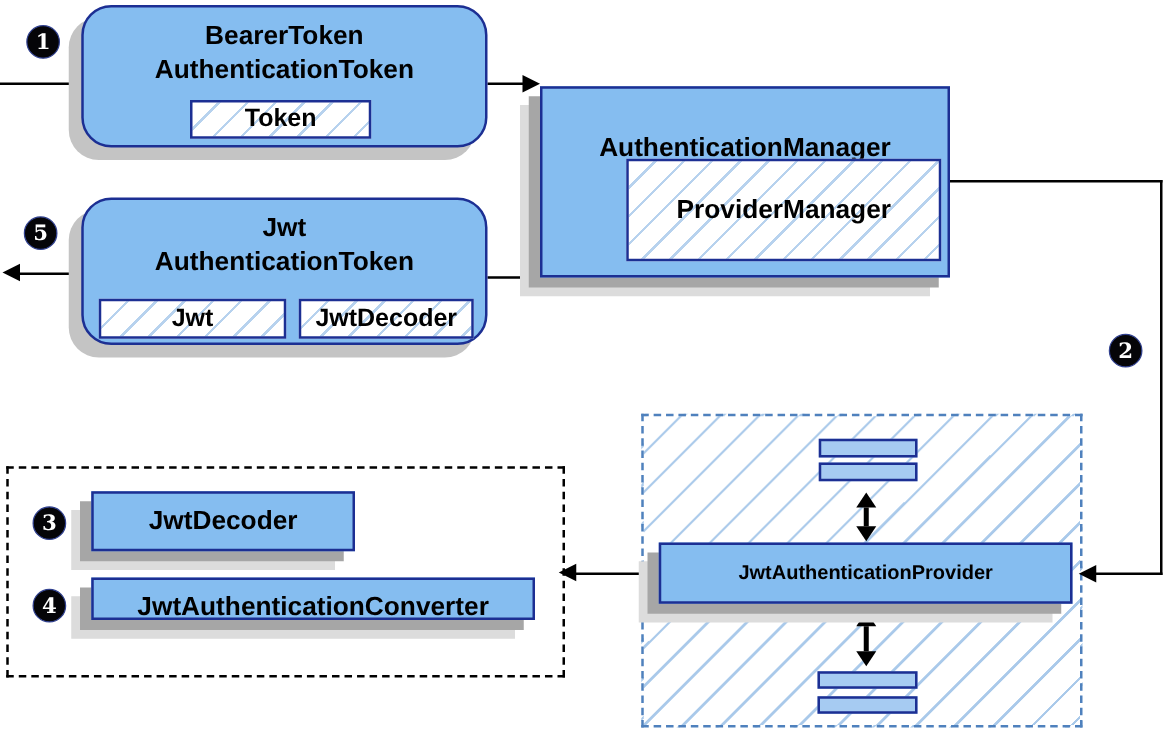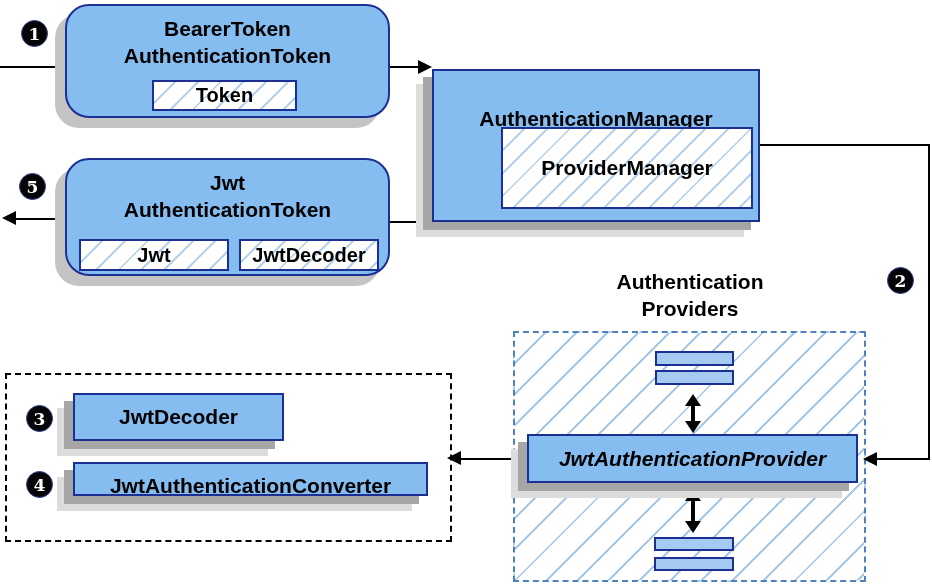--- a/index.html
+++ b/index.html
@@ -114,26 +114,22 @@
     <span class="title">Jwt</span>
     <span class="title">AuthenticationToken</span>
     <div class="field" style="left:12px;top:79px;width:150px;height:32px;">
       <span>Jwt</span>
     </div>
     <div class="field" style="left:172px;top:79px;width:140px;height:32px;">
       <span>JwtDecoder</span>
     </div>
   </div>
 
-  <div class="group-title" style="left:555px;top:268px;width:270px;">
-    <span style="display:block;">Authentication</span>
-    <span style="display:block;">Providers</span>
-  </div>
 
-  <div class="node" style="left:527px;top:434px;width:331px;height:49px;line-height:45px;font-size:21px;font-style:italic;">
+  <div class="node" style="left:527px;top:434px;width:331px;height:49px;line-height:45px;font-size:16px;">
     <span>JwtAuthenticationProvider</span>
   </div>
 
   <div class="node" style="left:73px;top:393px;width:211px;height:48px;line-height:44px;font-size:21px;">
     <span>JwtDecoder</span>
   </div>
 
   <div class="node" style="left:73px;top:462px;width:355px;height:34px;line-height:43px;font-size:21px;">
     <span>JwtAuthenticationConverter</span>
   </div>

